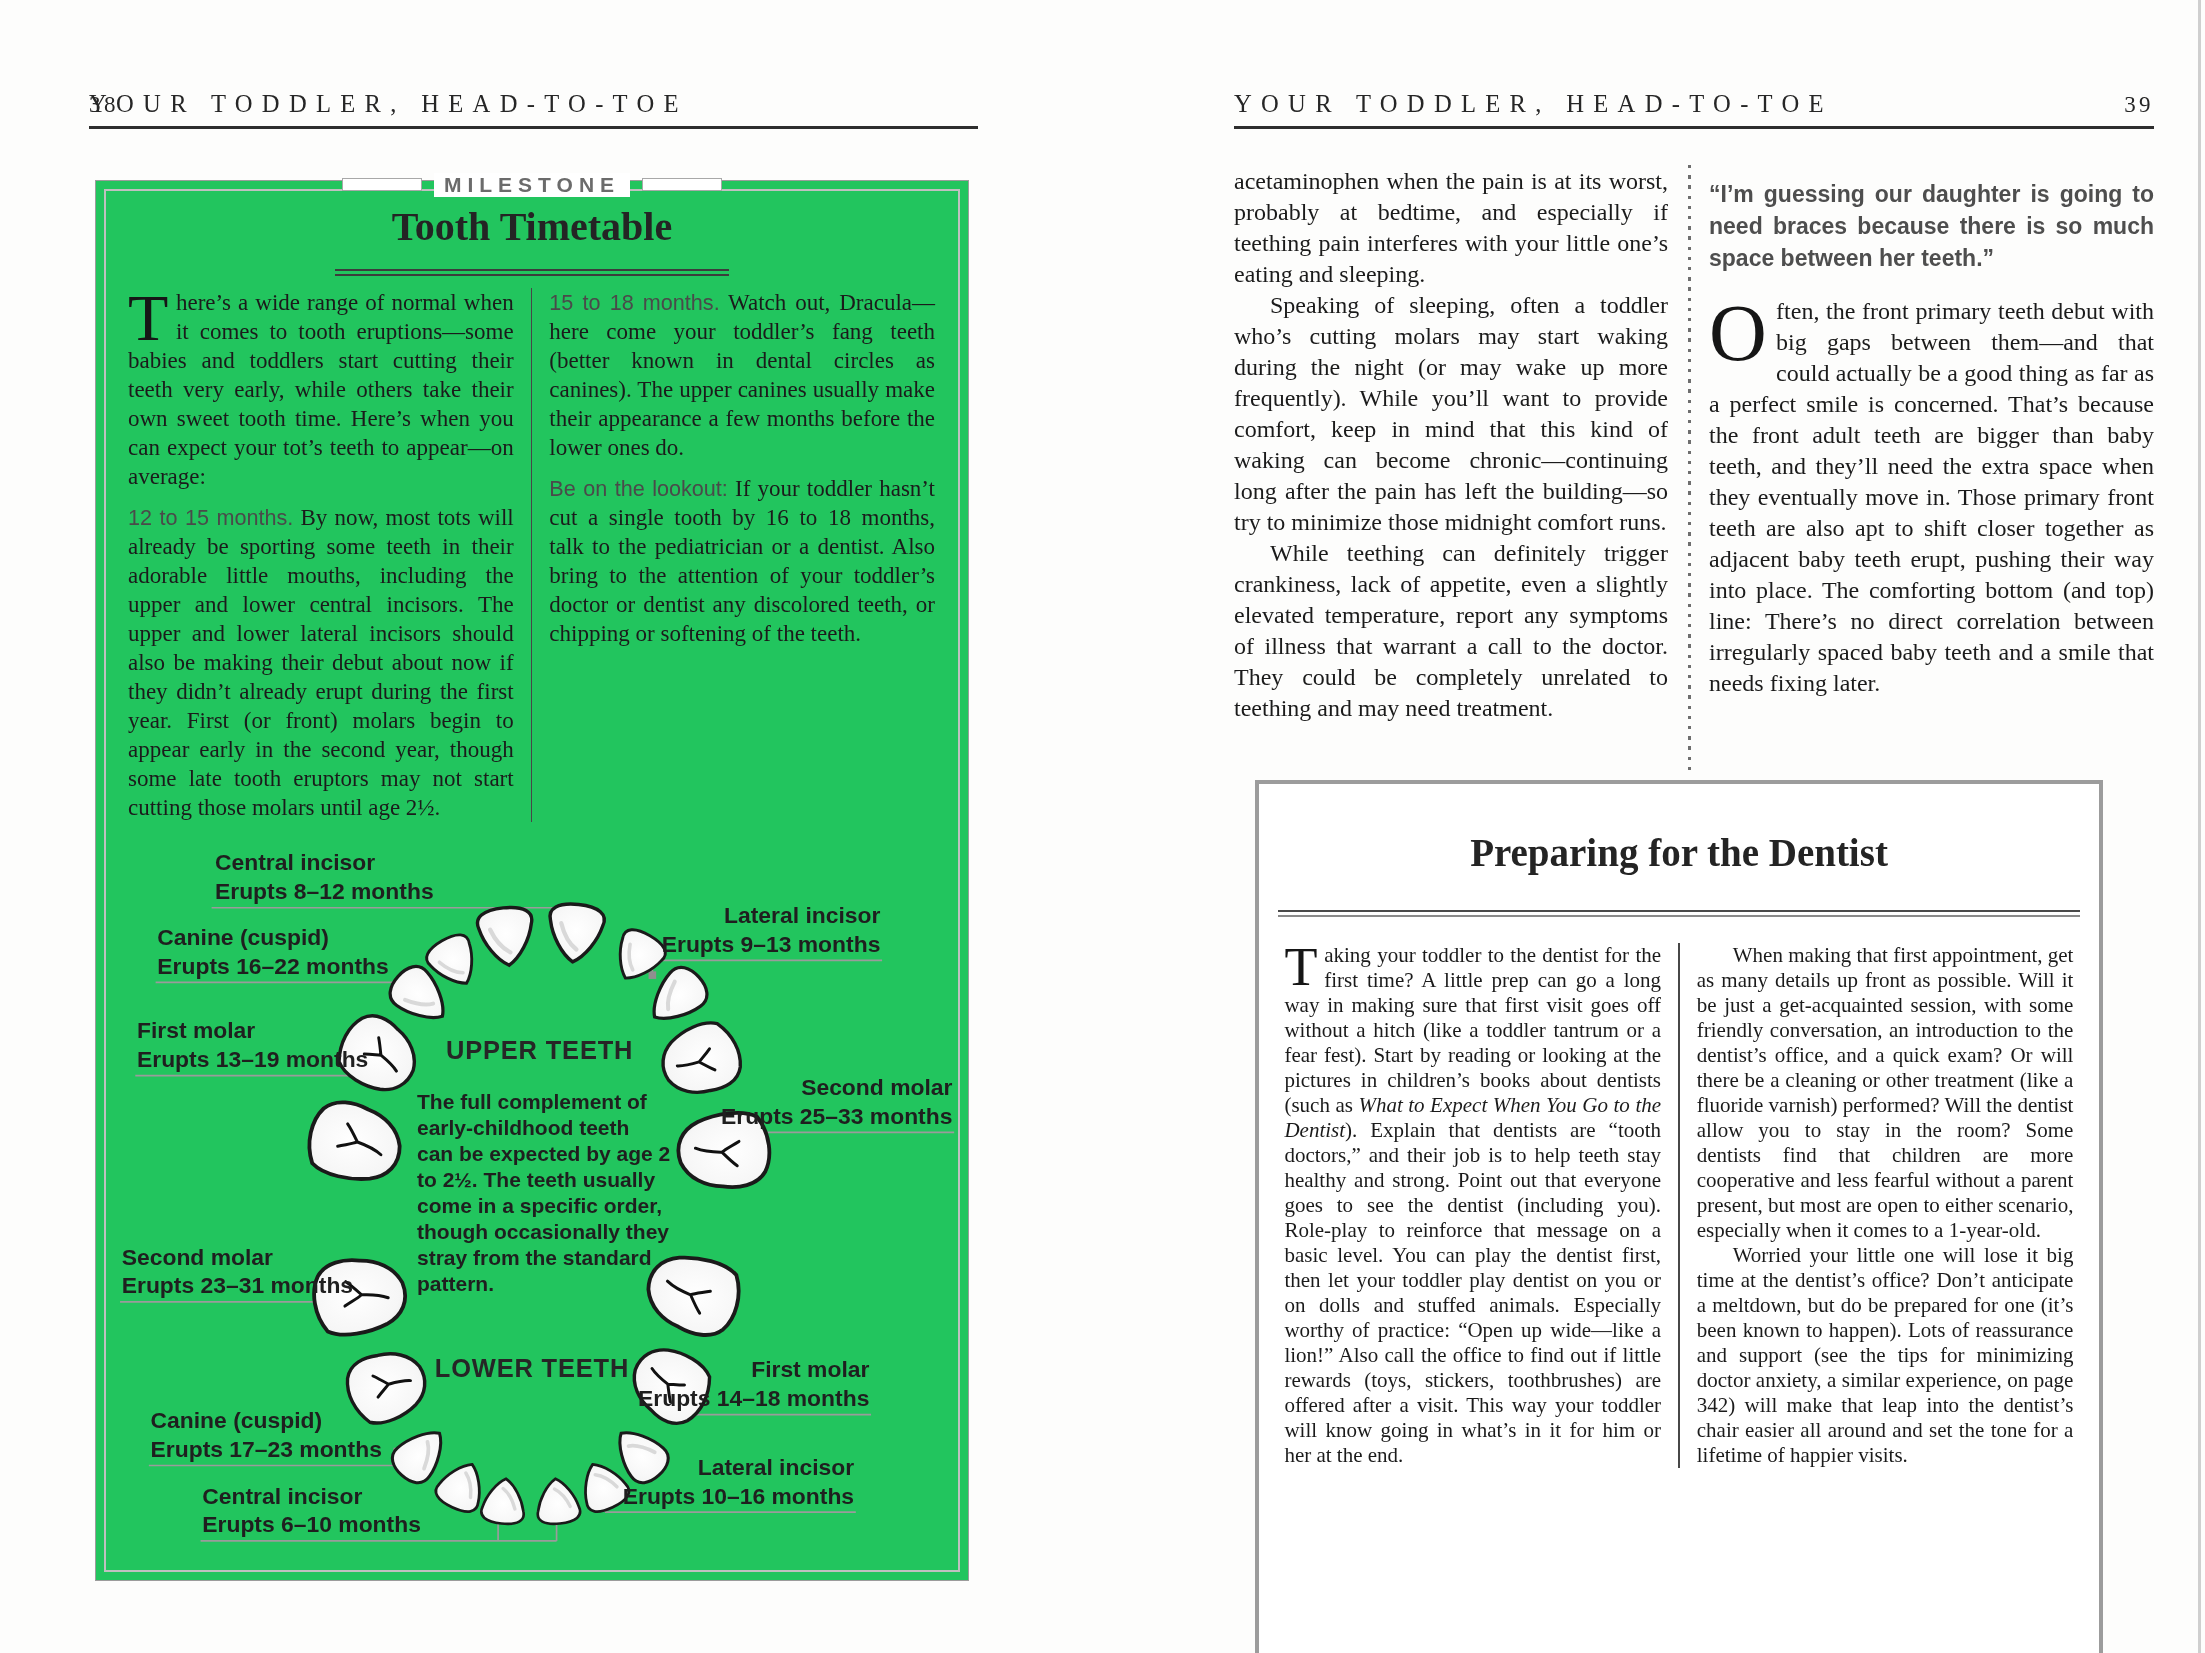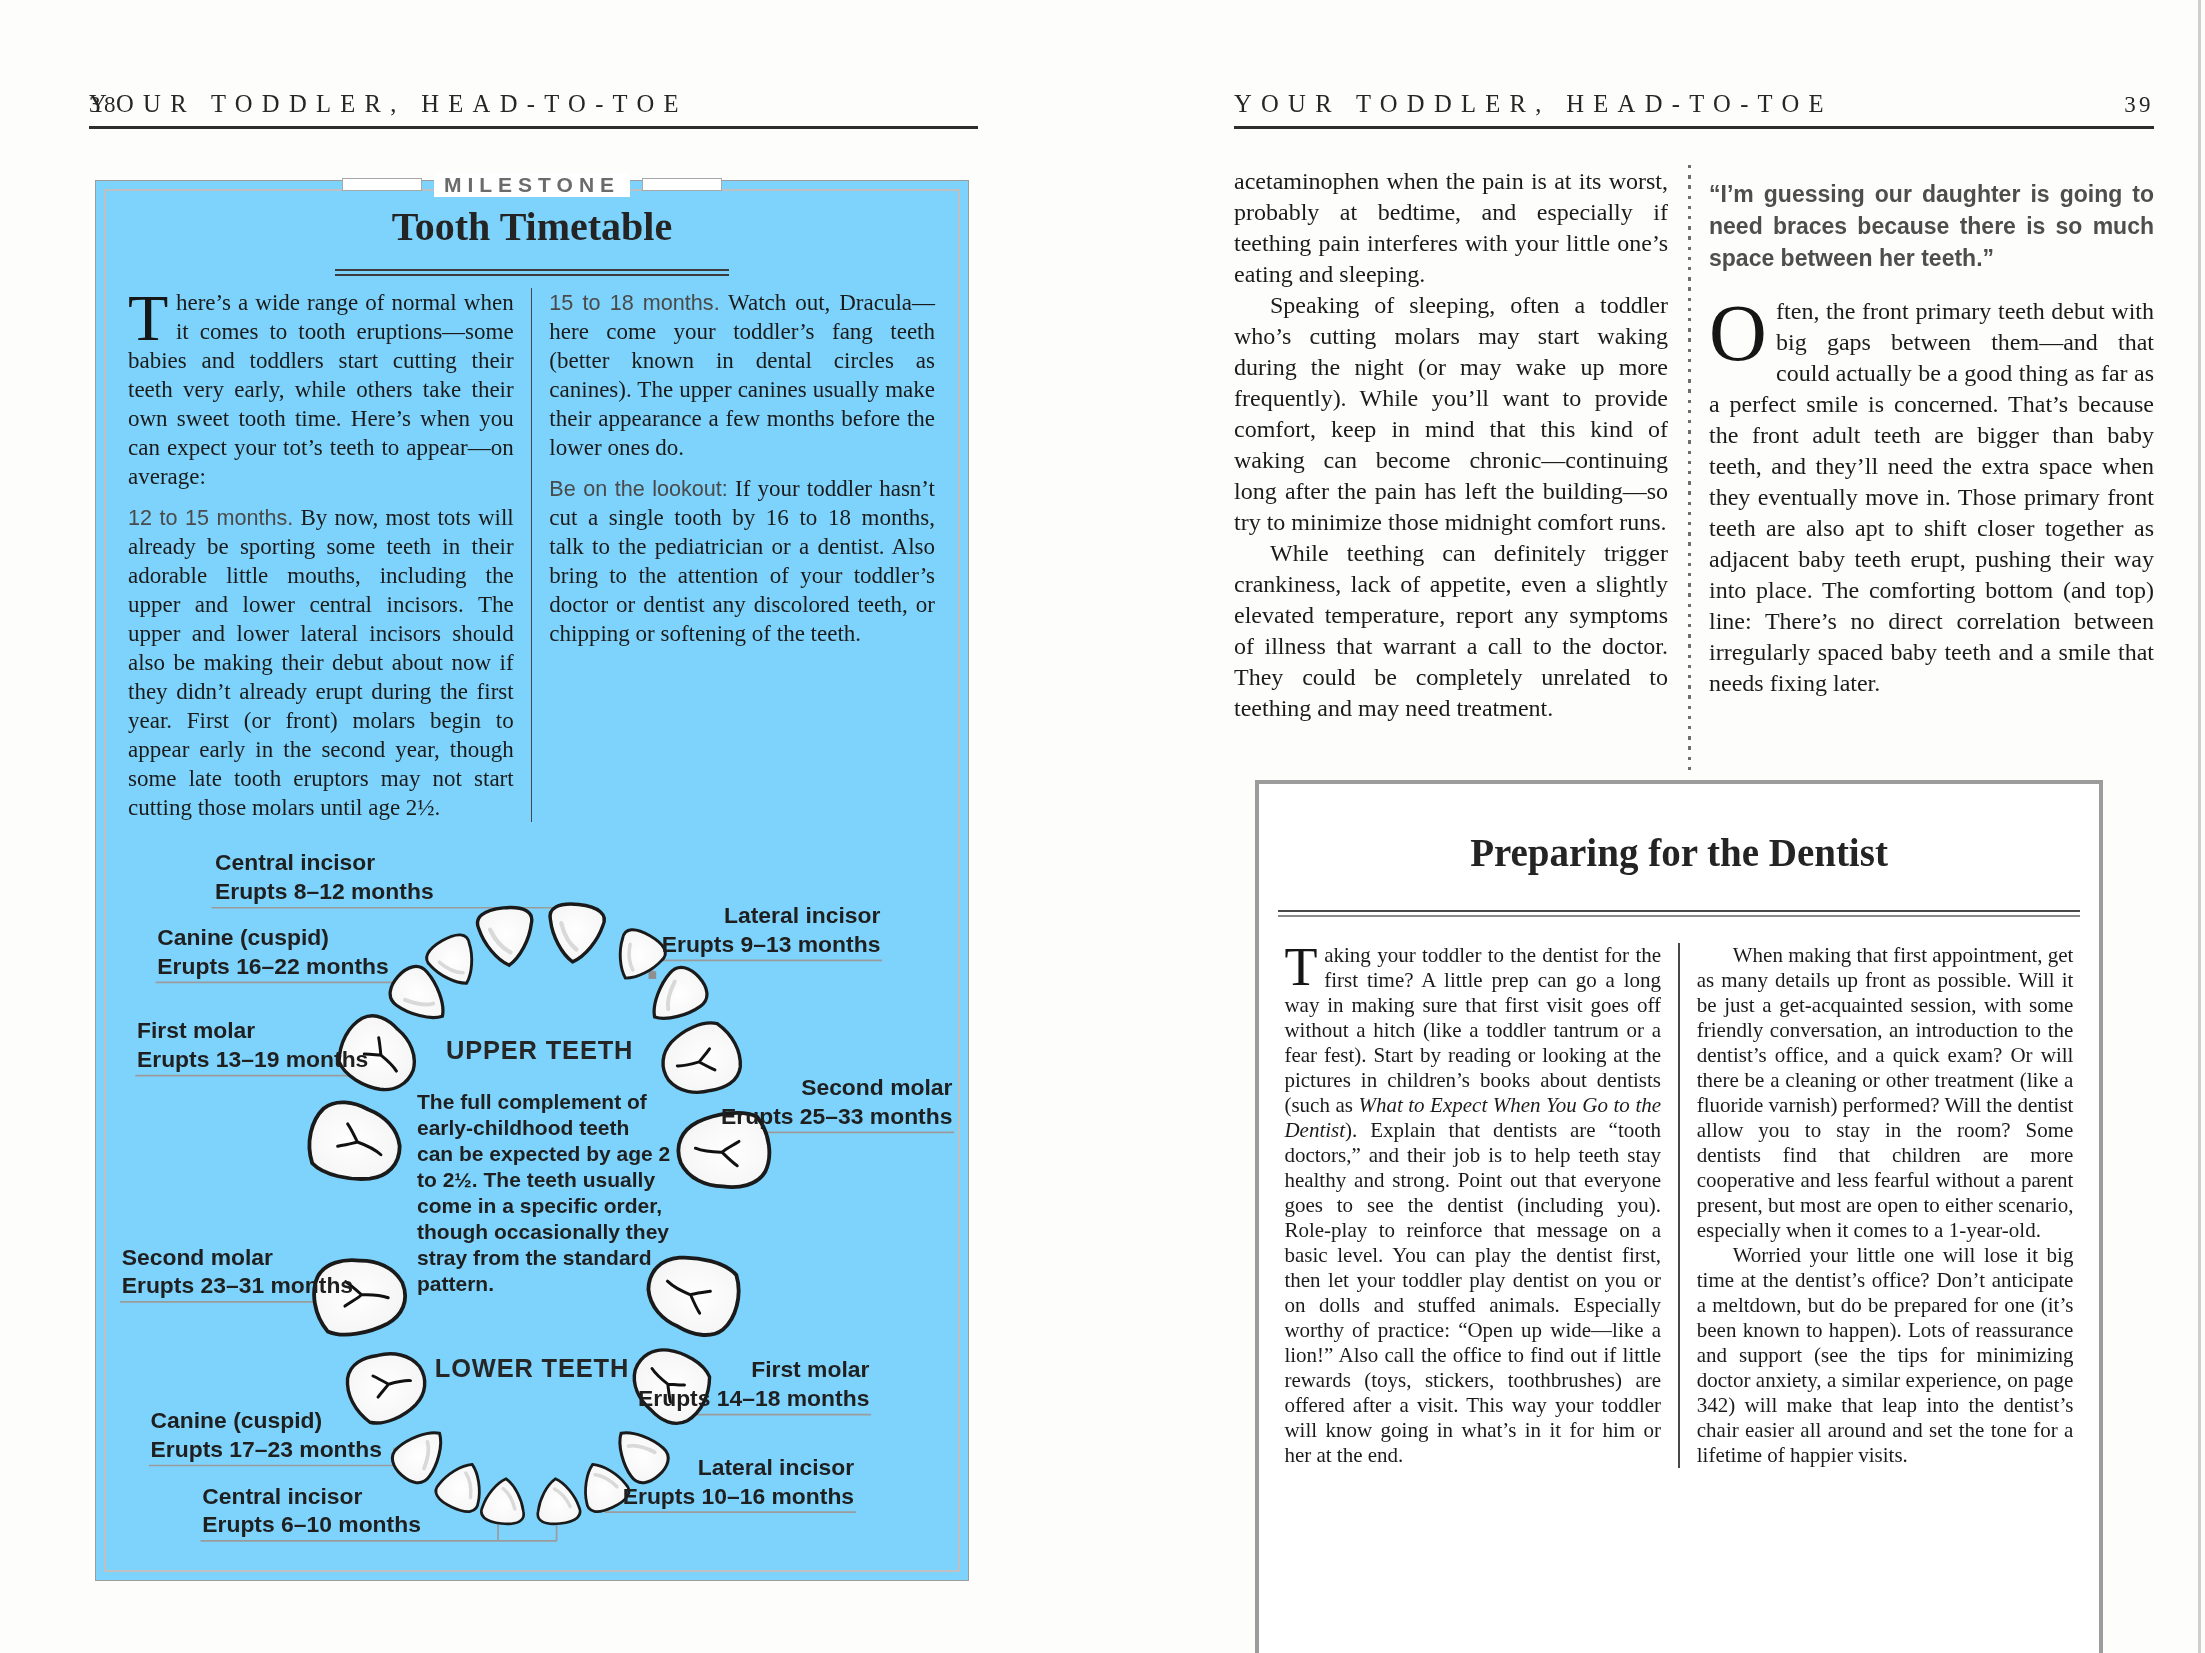--- a/index.html
+++ b/index.html
@@ -7,21 +7,21 @@
        font-family:"Liberation Serif",serif;color:#1b1b1b;}
   .abs{position:absolute;}
 
   
   .running-head{font:400 24.6px "Liberation Serif",serif;letter-spacing:9.3px;color:#262626;
                 white-space:nowrap;}
   .page-num{font:400 23px "Liberation Serif",serif;letter-spacing:3.4px;color:#262626;}
   .head-rule{height:2.5px;background:#2e2e2e;}
 
   
-  .mbox{border:1.7px solid #9c9c9c;background:#7dd3fc;}
+  .mbox{border:1.7px solid #9c9c9c;background:#22c55e;}
   .mbox-inner{position:absolute;left:7.6px;top:7.6px;right:7.6px;bottom:7.6px;border:2.5px solid #c0c0c0;}
   .mtag-row{position:absolute;left:0;top:-8.5px;width:100%;display:flex;justify-content:center;
             align-items:center;gap:12px;}
   .mtag-bar{width:80px;height:12.7px;border:1.7px solid #a8a8a8;background:#fff;box-sizing:border-box;}
   .mtag{background:#fff;padding:0 10.2px;font:700 21px "Liberation Sans",sans-serif;
         letter-spacing:6px;color:#6b6b6b;white-space:nowrap;}
   .box-title{font:700 40px/1 "Liberation Serif",serif;color:#242424;text-align:center;}
   .dbl-rule{border-top:2.5px solid #3c3c3c;border-bottom:2.5px solid #3c3c3c;height:3.4px;}
 
   

